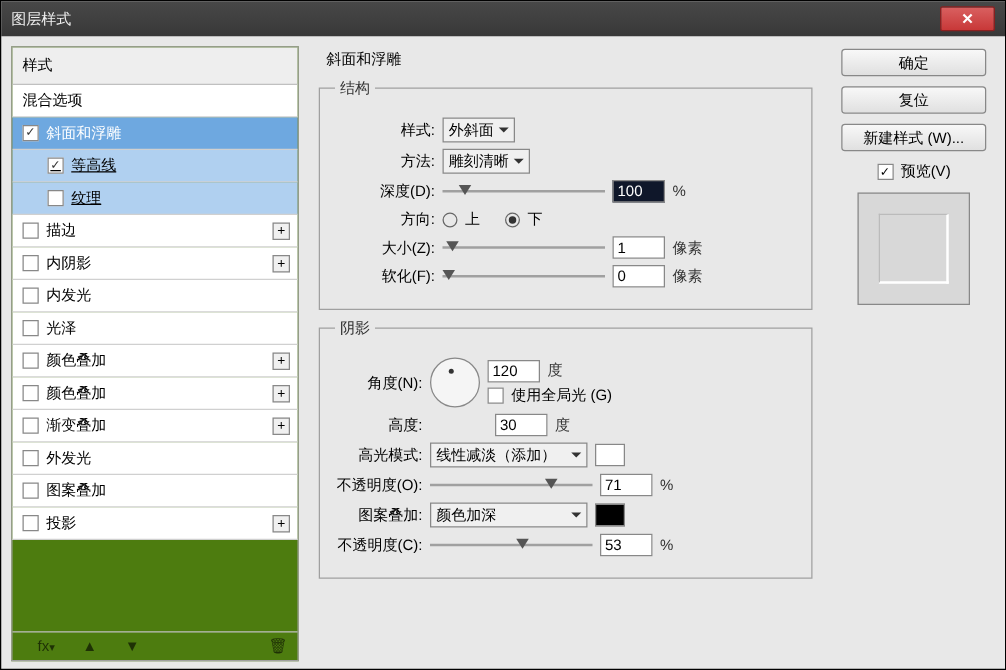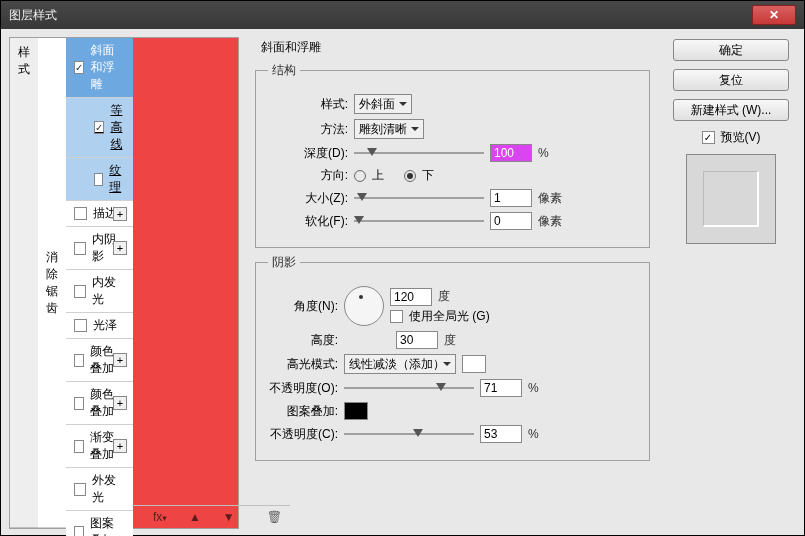--- a/index.html
+++ b/index.html
@@ -2,21 +2,21 @@
 <html><head>
 <meta charset="utf-8">
 <style>
 *{box-sizing:border-box;margin:0;padding:0;font-family:"Microsoft YaHei","SimSun",sans-serif;font-size:12px;}
 body{background:#000;}
 .window{width:805px;height:536px;background:#e8e8e8;border:1px solid #000;position:relative;}
 .titlebar{height:28px;background:linear-gradient(#484848,#383838);display:flex;align-items:center;padding:0 8px;color:#eee;gap:12px;}
 .titlebar .spacer{flex:1;}
 .close-btn{width:44px;height:20px;background:linear-gradient(#d96060,#c83838);border:1px solid #8a2020;border-radius:2px;display:flex;align-items:center;justify-content:center;color:#fff;font-weight:bold;cursor:pointer;}
 .body{display:flex;padding:8px;height:508px;gap:6px;}
-.left{width:230px;display:flex;flex-direction:row;border:1px solid #a0a0a0;background:#ef4444;}
+.left{width:230px;display:flex;flex-direction:column;border:1px solid #a0a0a0;background:#4d7c0f;}
 .left-head{padding:6px 8px;border-bottom:1px solid #c0c0c0;background:#eee;}
 .left-row{display:flex;align-items:center;padding:4px 8px;border-bottom:1px solid #d0d0d0;background:#fff;position:relative;}
 .left-row.sub{padding-left:28px;}
 .left-row .chk{width:13px;height:13px;border:1px solid #888;background:#fff;margin-right:6px;display:flex;align-items:center;justify-content:center;font-size:10px;line-height:10px;color:#333;}
 .left-row .chk.on::after{content:"✓";}
 .left-row .plus{position:absolute;right:6px;width:14px;height:14px;border:1px solid #888;background:#f0f0f0;display:flex;align-items:center;justify-content:center;font-size:11px;cursor:pointer;}
 .sel{background:#6ea8e0 !important;color:#fff;}
 .sel-light{background:#b0d0f0 !important;text-decoration:underline;}
 .left-foot{margin-top:auto;border-top:1px solid #c0c0c0;padding:4px 8px;display:flex;align-items:center;gap:10px;}
 .ic{opacity:.6;cursor:pointer;margin-left:12px;}
@@ -26,21 +26,21 @@
 .row{display:flex;align-items:center;margin:5px 0;gap:6px;}
 .lbl{width:80px;text-align:right;}
 .lbl2{width:70px;text-align:right;}
 select{height:20px;border:1px solid #888;background:#f0f0f0;padding:0 16px 0 4px;appearance:none;position:relative;}
 .sel-wrap{position:relative;display:inline-block;}
 .sel-wrap::after{content:"";position:absolute;right:5px;top:8px;border:4px solid transparent;border-top-color:#333;pointer-events:none;}
 .slider{flex:1;max-width:130px;height:14px;position:relative;background:transparent;}
 .slider::before{content:"";position:absolute;left:0;right:0;top:6px;height:2px;background:#a0a0a0;}
 .slider .thumb{position:absolute;top:2px;width:0;height:0;border:5px solid transparent;border-top:8px solid #555;}
 .num{width:42px;height:18px;border:1px solid #888;background:#fff;padding:0 3px;text-align:left;}
-.num.hl{background:#d946ef;color:#fff;}
+.num.hl{background:#0f172a;color:#fff;}
 .unit{color:#333;}
 .radio{width:12px;height:12px;border:1px solid #666;border-radius:50%;display:inline-flex;align-items:center;justify-content:center;}
 .radio.on::after{content:"";width:6px;height:6px;background:#333;border-radius:50%;}
 .checkbox{width:13px;height:13px;border:1px solid #888;background:#fff;display:inline-flex;align-items:center;justify-content:center;font-size:10px;}
 .checkbox.on::after{content:"✓";}
 .anglebox{width:40px;height:40px;border:1px solid #888;border-radius:50%;position:relative;background:#f5f5f5;}
 .anglebox .dot{position:absolute;width:4px;height:4px;background:#333;border-radius:50%;left:14px;top:8px;}
 .swatch-curve{width:24px;height:24px;border:1px solid #888;background:linear-gradient(135deg,#555 0%,#555 48%,#fff 52%,#fff 100%);}
 .swatch{width:24px;height:18px;border:1px solid #888;}
 .swatch.white{background:#fff;}
@@ -63,21 +63,21 @@
     <div class="spacer"></div>
     <div class="close-btn">
         <span>✕</span>
       </div>
   </div>
   <div class="body">
 
     <div class="left">
       <div class="left-head">样式</div>
       <div class="left-row">
-          <span>消除锯齿</span>
+          <span>混合选项</span>
         </div>
       <div id="left-items">
           <div class="left-row sel">
             <span class="chk on"></span>
             <span>斜面和浮雕</span>
           </div>
           <div class="left-row sub sel-light">
             <span class="chk on"></span>
             <span>等高线</span>
           </div>
@@ -205,33 +205,34 @@
           </div>
         </div>
         <div class="row">
             <span class="lbl2">高度:</span>
           <span style="width:46px"></span>
           <input class="num" value="30" style="">
           <span class="unit">度</span>
           </div>
         <div class="row">
             <span class="lbl2">高光模式:</span>
-          <span class="sel-wrap"><select style="width:112px"><option>线性减淡（添加）</option></select></span>
+          <span class="sel-wrap"><select style="width:126px"><option>线性减淡（添加）</option></select></span>
           <div class="swatch white"></div>
           </div>
         <div class="row">
             <span class="lbl2">不透明度(O):</span>
           <div class="slider">
               <div class="thumb" style="left:71%"></div>
             </div>
           <input class="num" value="71" style="">
           <span class="unit">%</span>
           </div>
         <div class="row">
             <span class="lbl2">图案叠加:</span>
+          <span class="sel-wrap"><select style="width:126px"><option>颜色加深</option></select></span>
           <div class="swatch black"></div>
           </div>
         <div class="row">
             <span class="lbl2">不透明度(C):</span>
           <div class="slider">
               <div class="thumb" style="left:53%"></div>
             </div>
           <input class="num" value="53" style="">
           <span class="unit">%</span>
           </div>

